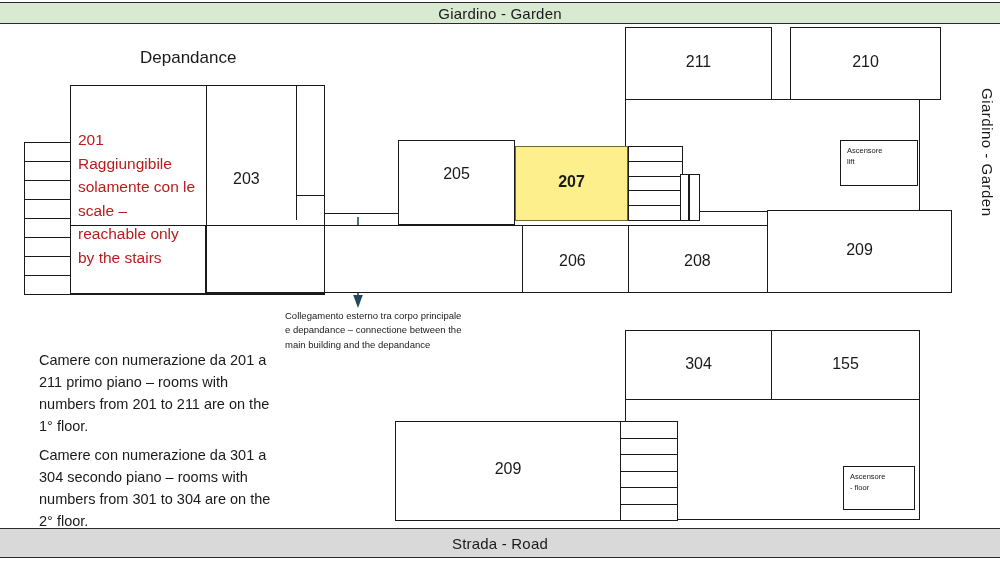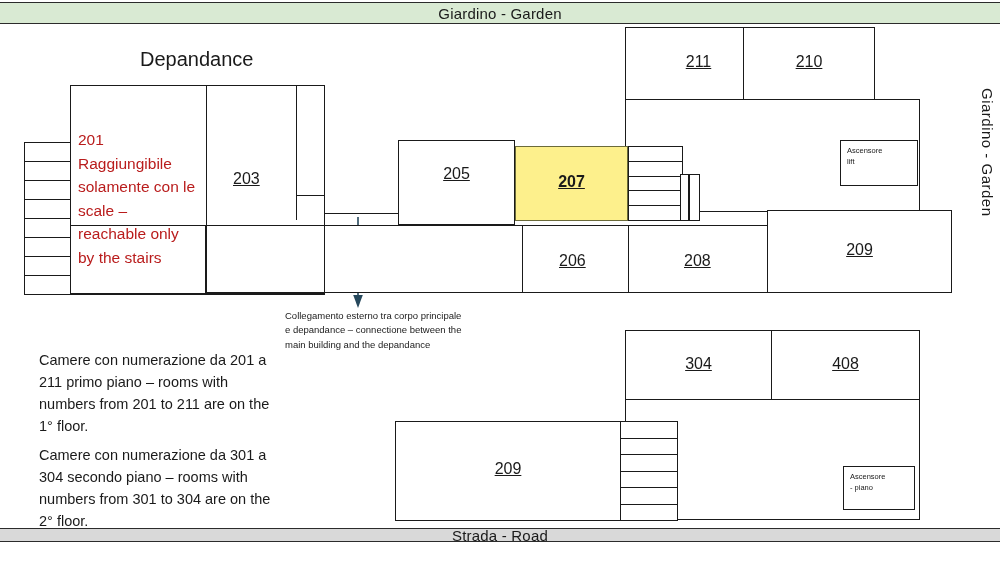--- a/index.html
+++ b/index.html
@@ -33,21 +33,21 @@
     color: #1a1a1a;
     letter-spacing: 0.2px;
   }
   .banner-garden {
     top: 2px;
     height: 22px;
     background: #d9ead3;
   }
   .banner-road {
     top: 528px;
-    height: 14px;
+    height: 30px;
     background: #d9d9d9;
   }
   
   .vlabel {
     position: absolute;
     right: 4px;
     top: 88px;
     font-size: 15px;
     color: #1a1a1a;
     writing-mode: vertical-rl;
@@ -60,21 +60,20 @@
     position: absolute;
     box-sizing: border-box;
     border: 1.4px solid #1a1a1a;
     background: #ffffff;
   }
   .room-num {
     position: absolute;
     font-size: 16px;
     color: #1a1a1a;
     white-space: nowrap;
-    text-decoration: underline;
   }
   .room-num.center {
     left: 0; right: 0;
     text-align: center;
   }
   .hl {
     background: #fdf08c;
     border: 1.4px solid #6b6b3a;
   }
   .hl .room-num { font-weight: bold; }
@@ -102,21 +101,21 @@
     padding: 5px 6px;
     font-size: 7.5px;
     line-height: 1.45;
     color: #1a1a1a;
   }
   
   .depandance-label {
     position: absolute;
     left: 140px;
     top: 48px;
-    font-size: 20px;
+    font-size: 17px;
     color: #1a1a1a;
   }
   .room201-text {
     position: absolute;
     left: 78px;
     top: 128px;
     width: 118px;
     font-size: 15.5px;
     line-height: 1.52;
     color: #b91c1c;
@@ -208,21 +207,21 @@
 
   <svg class="arrow-svg" viewBox="0 0 40 95">
     <line x1="18" y1="2" x2="18" y2="82" stroke="#26485c" stroke-width="1.6"></line>
     <polygon points="18,93 13.2,80 22.8,80" fill="#26485c"></polygon>
   </svg>
   <div class="connector-note">Collegamento esterno tra corpo principale e depandance – connectione between the main building and the depandance</div>
 
   <div class="box" style="left:625px; top:27px; width:147px; height:73px;">
     <div class="room-num center" style="top:25px;">211</div>
   </div>
-  <div class="box" style="left:743px; top:27px; width:132px; height:73px;padding-left:47px;">
+  <div class="box" style="left:790px; top:27px; width:151px; height:73px;padding-left:47px;">
     <div class="room-num center" style="top:25px;">210</div>
   </div>
 
   <div class="box" style="left:625px; top:99px; width:295px; height:113px;"></div>
 
   <div class="lift" style="left:840px; top:140px; width:78px; height:46px;">
     <div>Ascensore</div>
     <div>lift</div>
   </div>
 
@@ -258,28 +257,28 @@
   <div class="room-num" style="left:684px; top:252px;">208</div>
 
   <div class="box" style="left:767px; top:210px; width:185px; height:83px;">
     <div class="room-num center" style="top:30px;">209</div>
   </div>
 
   <div class="box" style="left:625px; top:330px; width:147px; height:70px;">
     <div class="room-num center" style="top:24px;">304</div>
   </div>
   <div class="box" style="left:771px; top:330px; width:149px; height:70px;">
-    <div class="room-num center" style="top:24px;">408</div>
+    <div class="room-num center" style="top:24px;">155</div>
   </div>
 
   <div class="box" style="left:625px; top:399px; width:295px; height:121px;"></div>
 
   <div class="lift" style="left:843px; top:466px; width:72px; height:44px;">
     <div>Ascensore</div>
-    <div>- piano</div>
+    <div>- floor</div>
   </div>
 
   <div class="box" style="left:395px; top:421px; width:226px; height:100px;">
     <div class="room-num center" style="top:38px;">209</div>
   </div>
 
   <div class="stairs" style="left:620px; top:421px; width:58px; height:100px;">
     <div class="step"></div>
     <div class="step"></div>
     <div class="step"></div>

